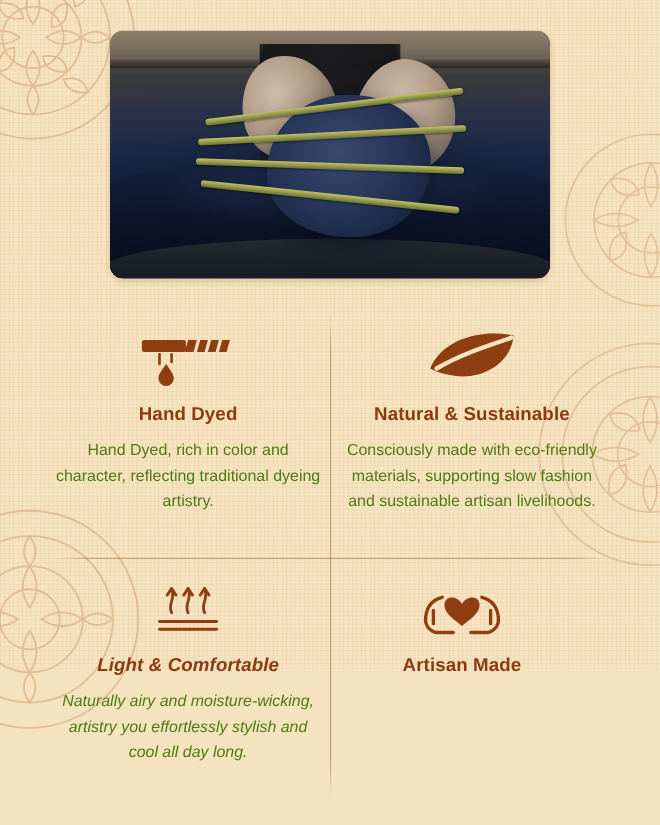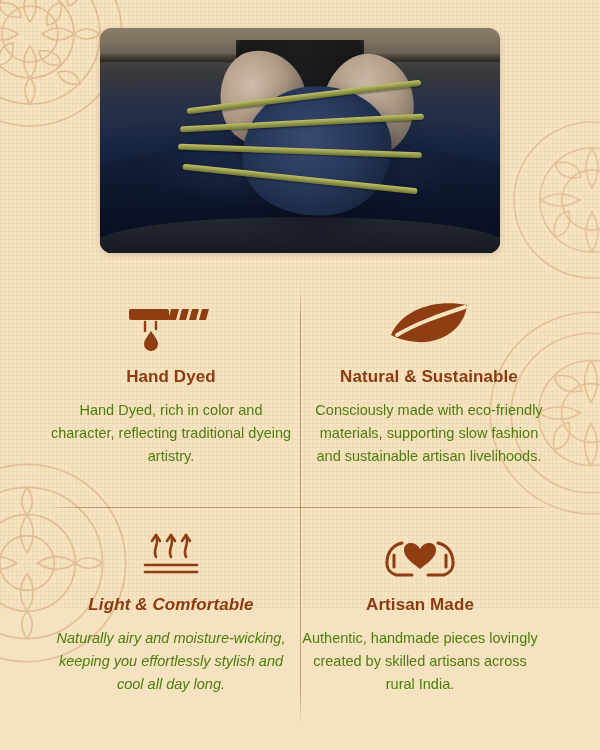--- a/index.html
+++ b/index.html
@@ -341,33 +341,32 @@
             <path d="M63 34 C59 26 67 22 63 12"></path>
             <path d="M33 12 l-4 6 M33 12 l4 6"></path>
             <path d="M48 12 l-4 6 M48 12 l4 6"></path>
             <path d="M63 12 l-4 6 M63 12 l4 6"></path>
             <path d="M22 42 l52 0"></path>
             <path d="M22 49 l52 0"></path>
           </g>
         </svg>
       </div>
       <div class="title">Light &amp; Comfortable</div>
-      <div class="desc">Naturally airy and moisture-wicking, keeping you effortlessly stylish and cool all day long.</div>
+      <div class="desc">Naturally airy and moisture-wicking, artistry you effortlessly stylish and cool all day long.</div>
     </div>
 
     <div class="cell c-br">
       <div class="icon">
         <svg width="96" height="58" viewBox="0 0 96 58" aria-hidden="true">
           <path d="M48 26 C44 18 32 18 32 27 C32 35 42 41 48 46 C54 41 64 35 64 27 C64 18 52 18 48 26z" fill="#8f3d12"></path>
           <g stroke="#8f3d12" stroke-width="3" fill="none" stroke-linecap="round" stroke-linejoin="round">
             <path d="M30 20 C22 22 16 28 15 38 C14 45 18 50 24 52 L40 52"></path>
             <path d="M66 20 C74 22 80 28 81 38 C82 45 78 50 72 52 L56 52"></path>
             <path d="M22 32 l0 12"></path>
             <path d="M74 32 l0 12"></path>
           </g>
         </svg>
       </div>
       <div class="title">Artisan Made</div>
-      <div class="desc">Authentic, handmade pieces lovingly created by skilled artisans across rural India.</div>
     </div>
   </div>
 
 </div>
 
 </body></html>

